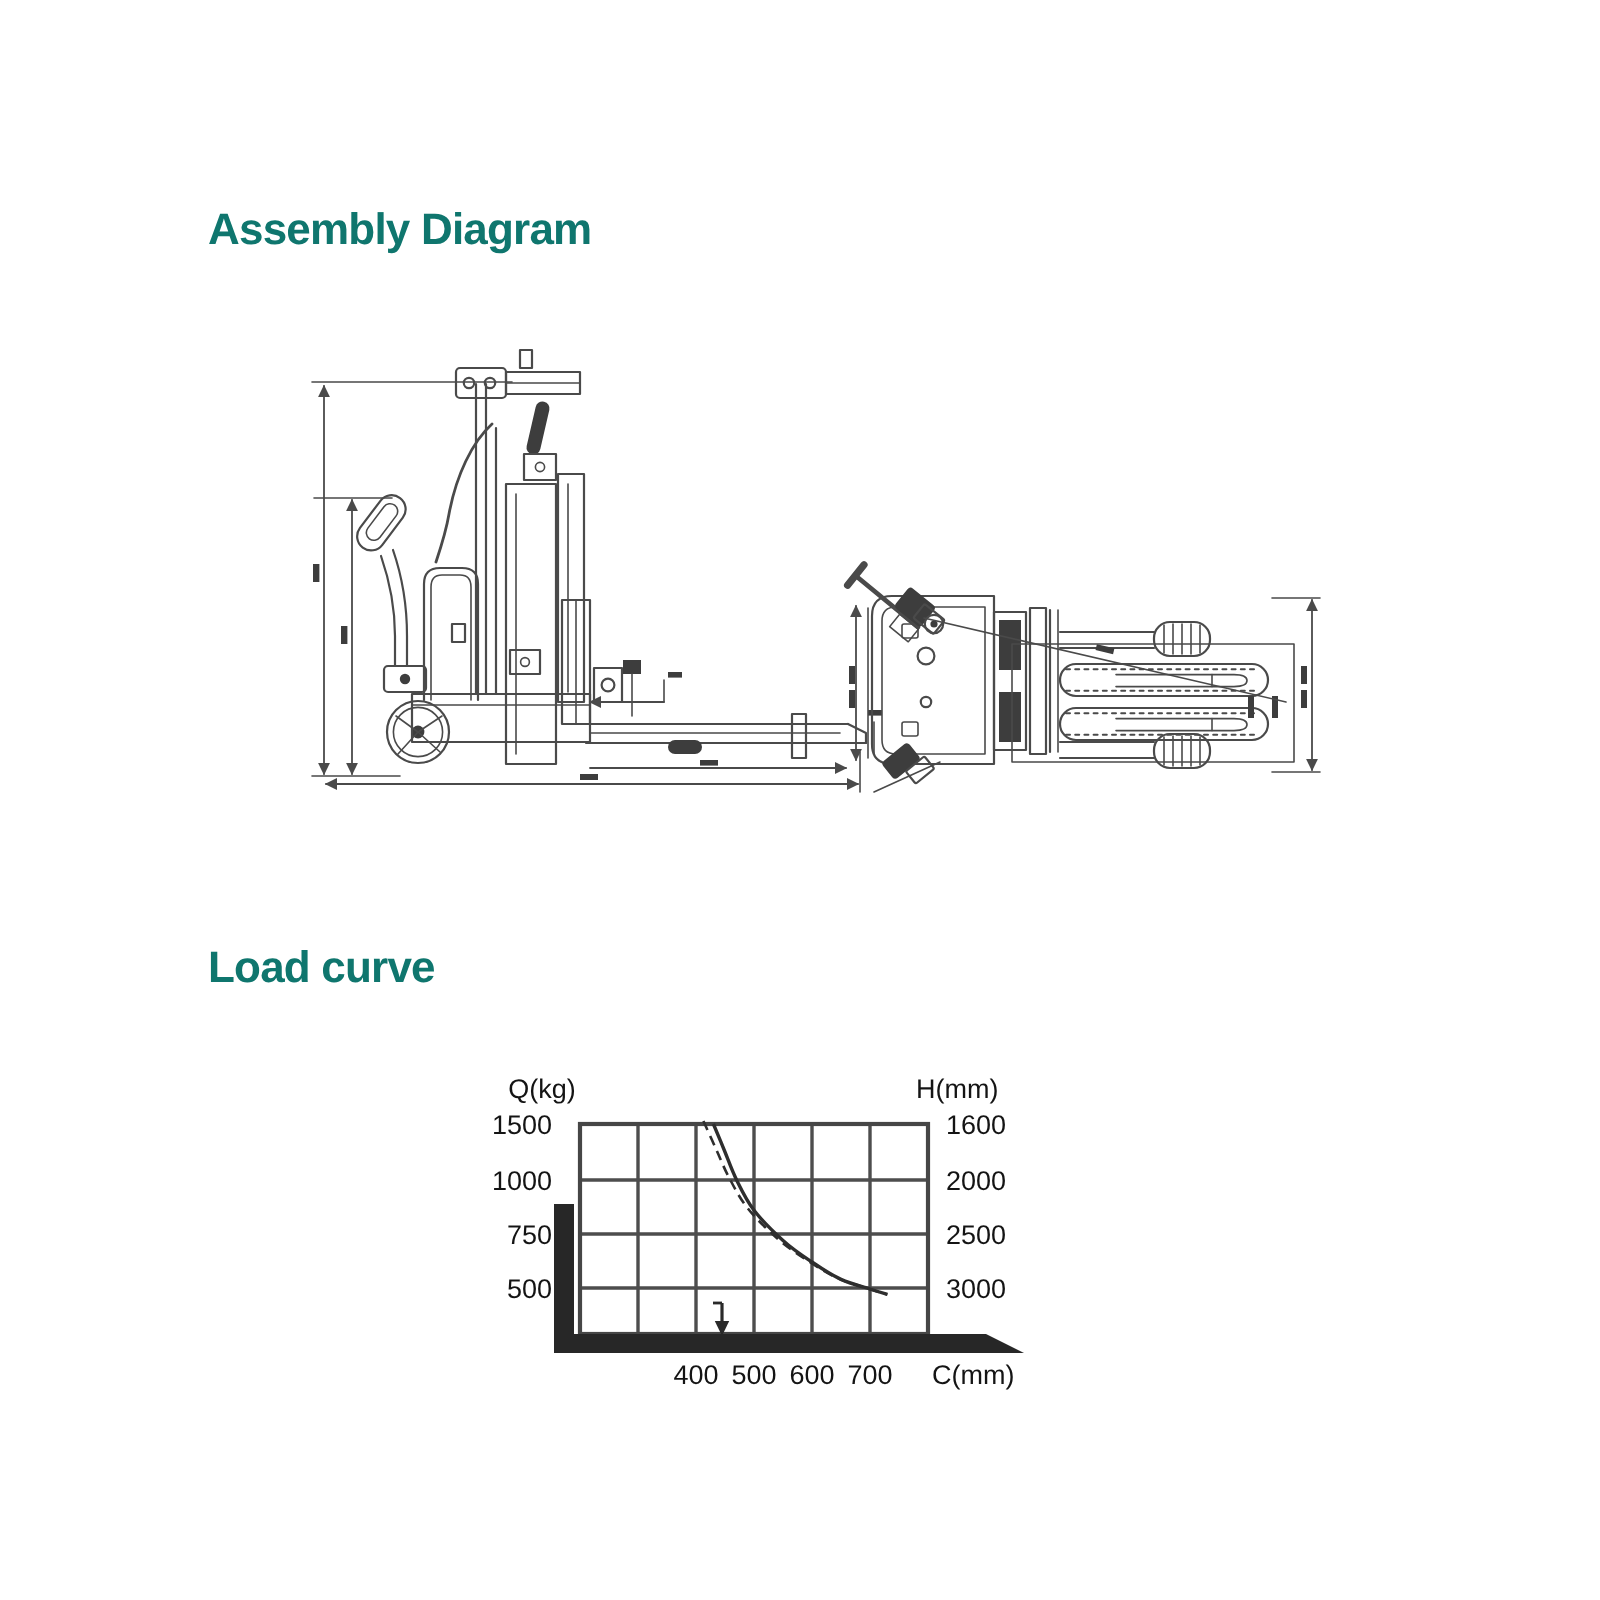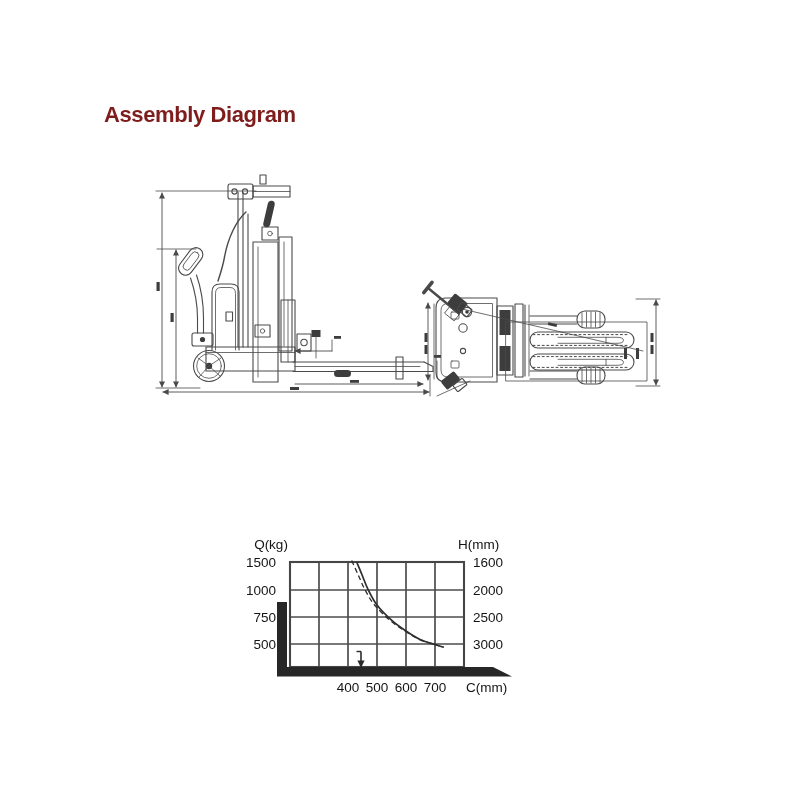--- a/index.html
+++ b/index.html
@@ -1,19 +1,19 @@
 <!DOCTYPE html>
 <html><head>
 <meta charset="utf-8">
 <style>
   html,body{margin:0;padding:0;background:#ffffff;}
   .page{position:relative;width:800px;height:800px;background:#fff;overflow:hidden;
         font-family:"Liberation Sans",sans-serif;}
   .sec-title{position:absolute;margin:0;font:700 22px "Liberation Sans",sans-serif;
-             color:#7f1d1d;letter-spacing:-0.4px;}
+             color:#0f766e;letter-spacing:-0.4px;}
   #title-assembly{left:104px;top:102px;}
   #title-loadcurve{left:104px;top:471px;}
   svg{position:absolute;}
   #assembly-svg{left:140px;top:165px;}
   #chart-svg{left:230px;top:526px;}
   
   .ln *{fill:none;stroke:#4a4a4a;stroke-width:1.1;stroke-linecap:round;stroke-linejoin:round;}
   .ln .thin{stroke-width:.8;}
   .ln .dim{stroke-width:.9;}
   .ln .dk{fill:#3d3d3d;stroke:none;}
@@ -186,20 +186,21 @@
       <rect x="650.5" y="333" width="3" height="9" class="dk"></rect>
       <rect x="650.5" y="345" width="3" height="9" class="dk"></rect>
       <rect x="624" y="348" width="3" height="11" class="dk"></rect>
       <rect x="636" y="348" width="3" height="11" class="dk"></rect>
 
       <line x1="462" y1="309" x2="643" y2="351" class="thin"></line>
       <rect x="548" y="323" width="9" height="3" transform="rotate(13 552 324.5)" class="dk"></rect>
     </g>
   </svg>
 
+  <h1 class="sec-title" id="title-loadcurve">Load curve</h1>
 
   <svg id="chart-svg" width="300" height="174" viewBox="230 526 300 174">
     <g id="chart-grid">
         <line x1="290" y1="562" x2="290" y2="667" class="grid-line"></line>
         <line x1="319" y1="562" x2="319" y2="667" class="grid-line"></line>
         <line x1="348" y1="562" x2="348" y2="667" class="grid-line"></line>
         <line x1="377" y1="562" x2="377" y2="667" class="grid-line"></line>
         <line x1="406" y1="562" x2="406" y2="667" class="grid-line"></line>
         <line x1="435" y1="562" x2="435" y2="667" class="grid-line"></line>
         <line x1="464" y1="562" x2="464" y2="667" class="grid-line"></line>

